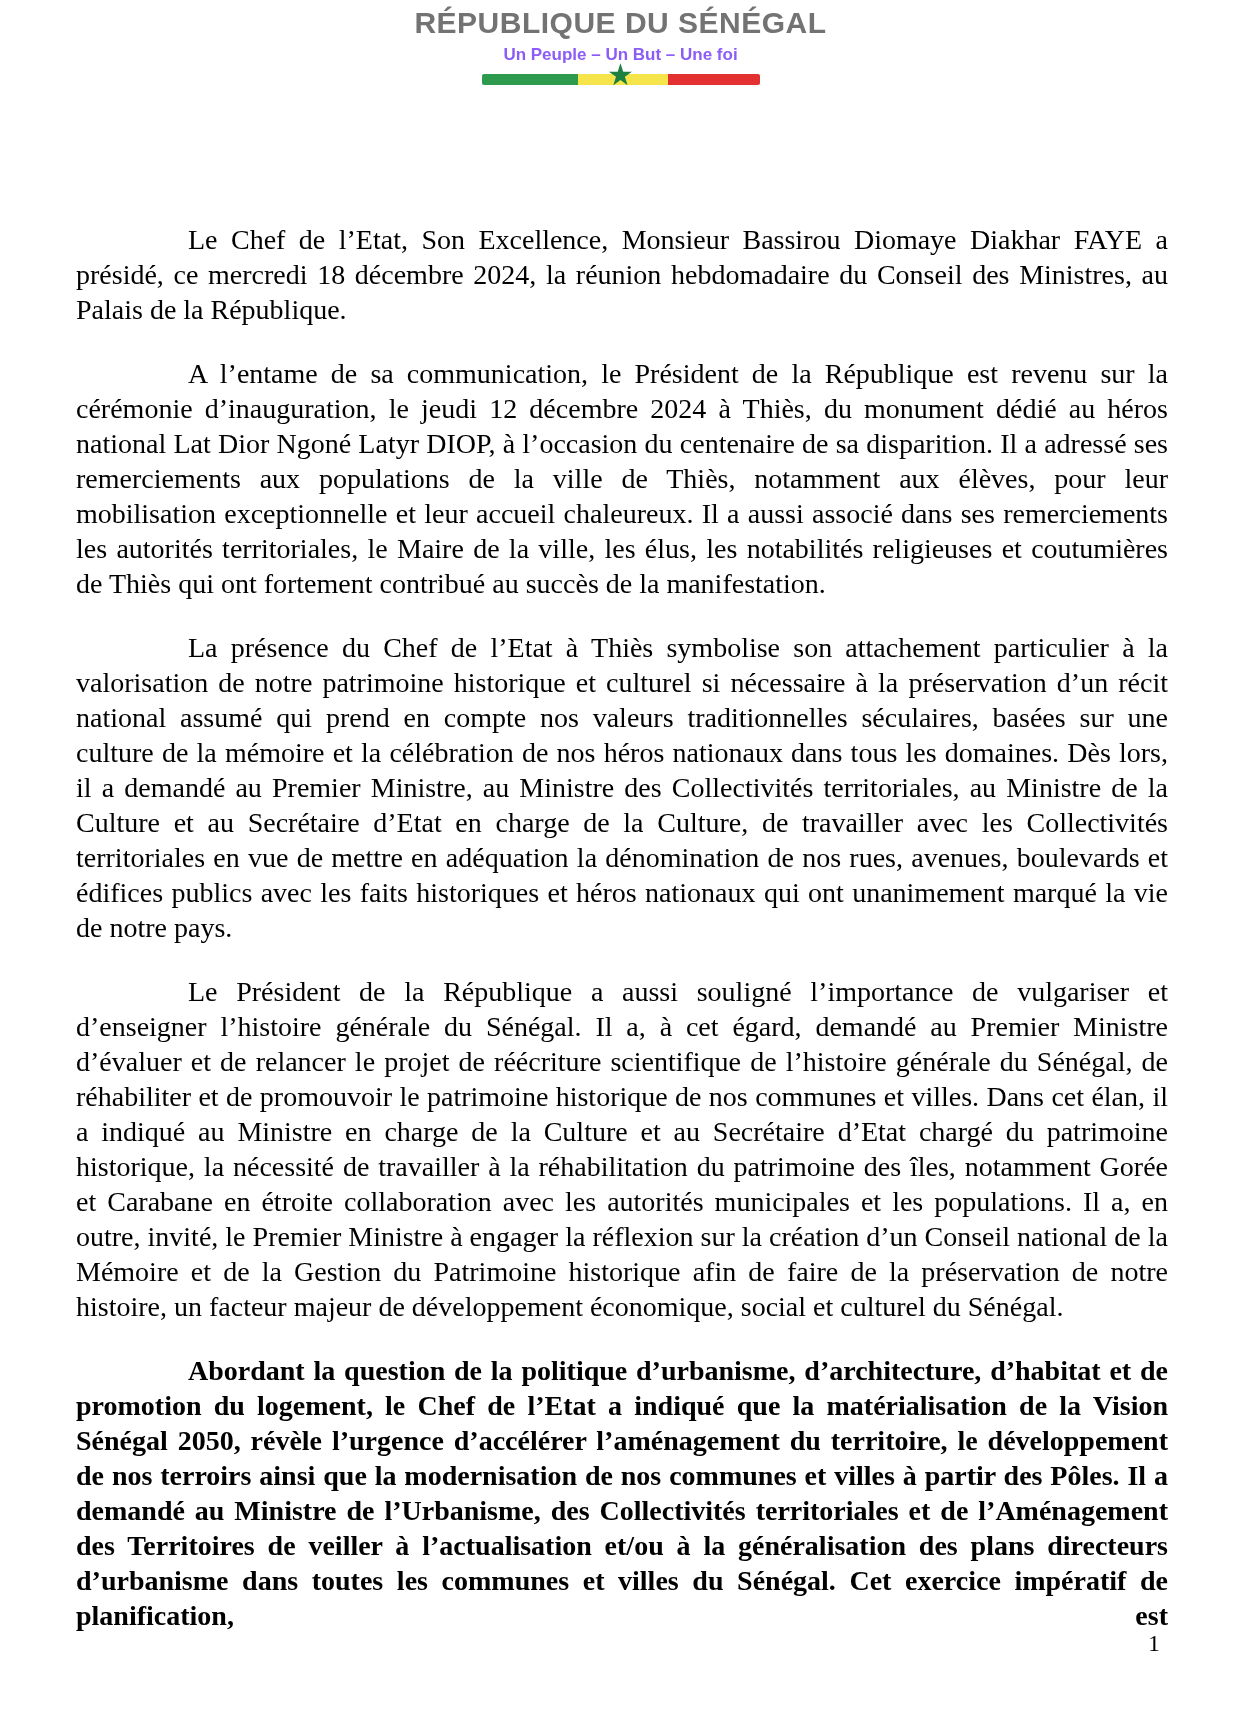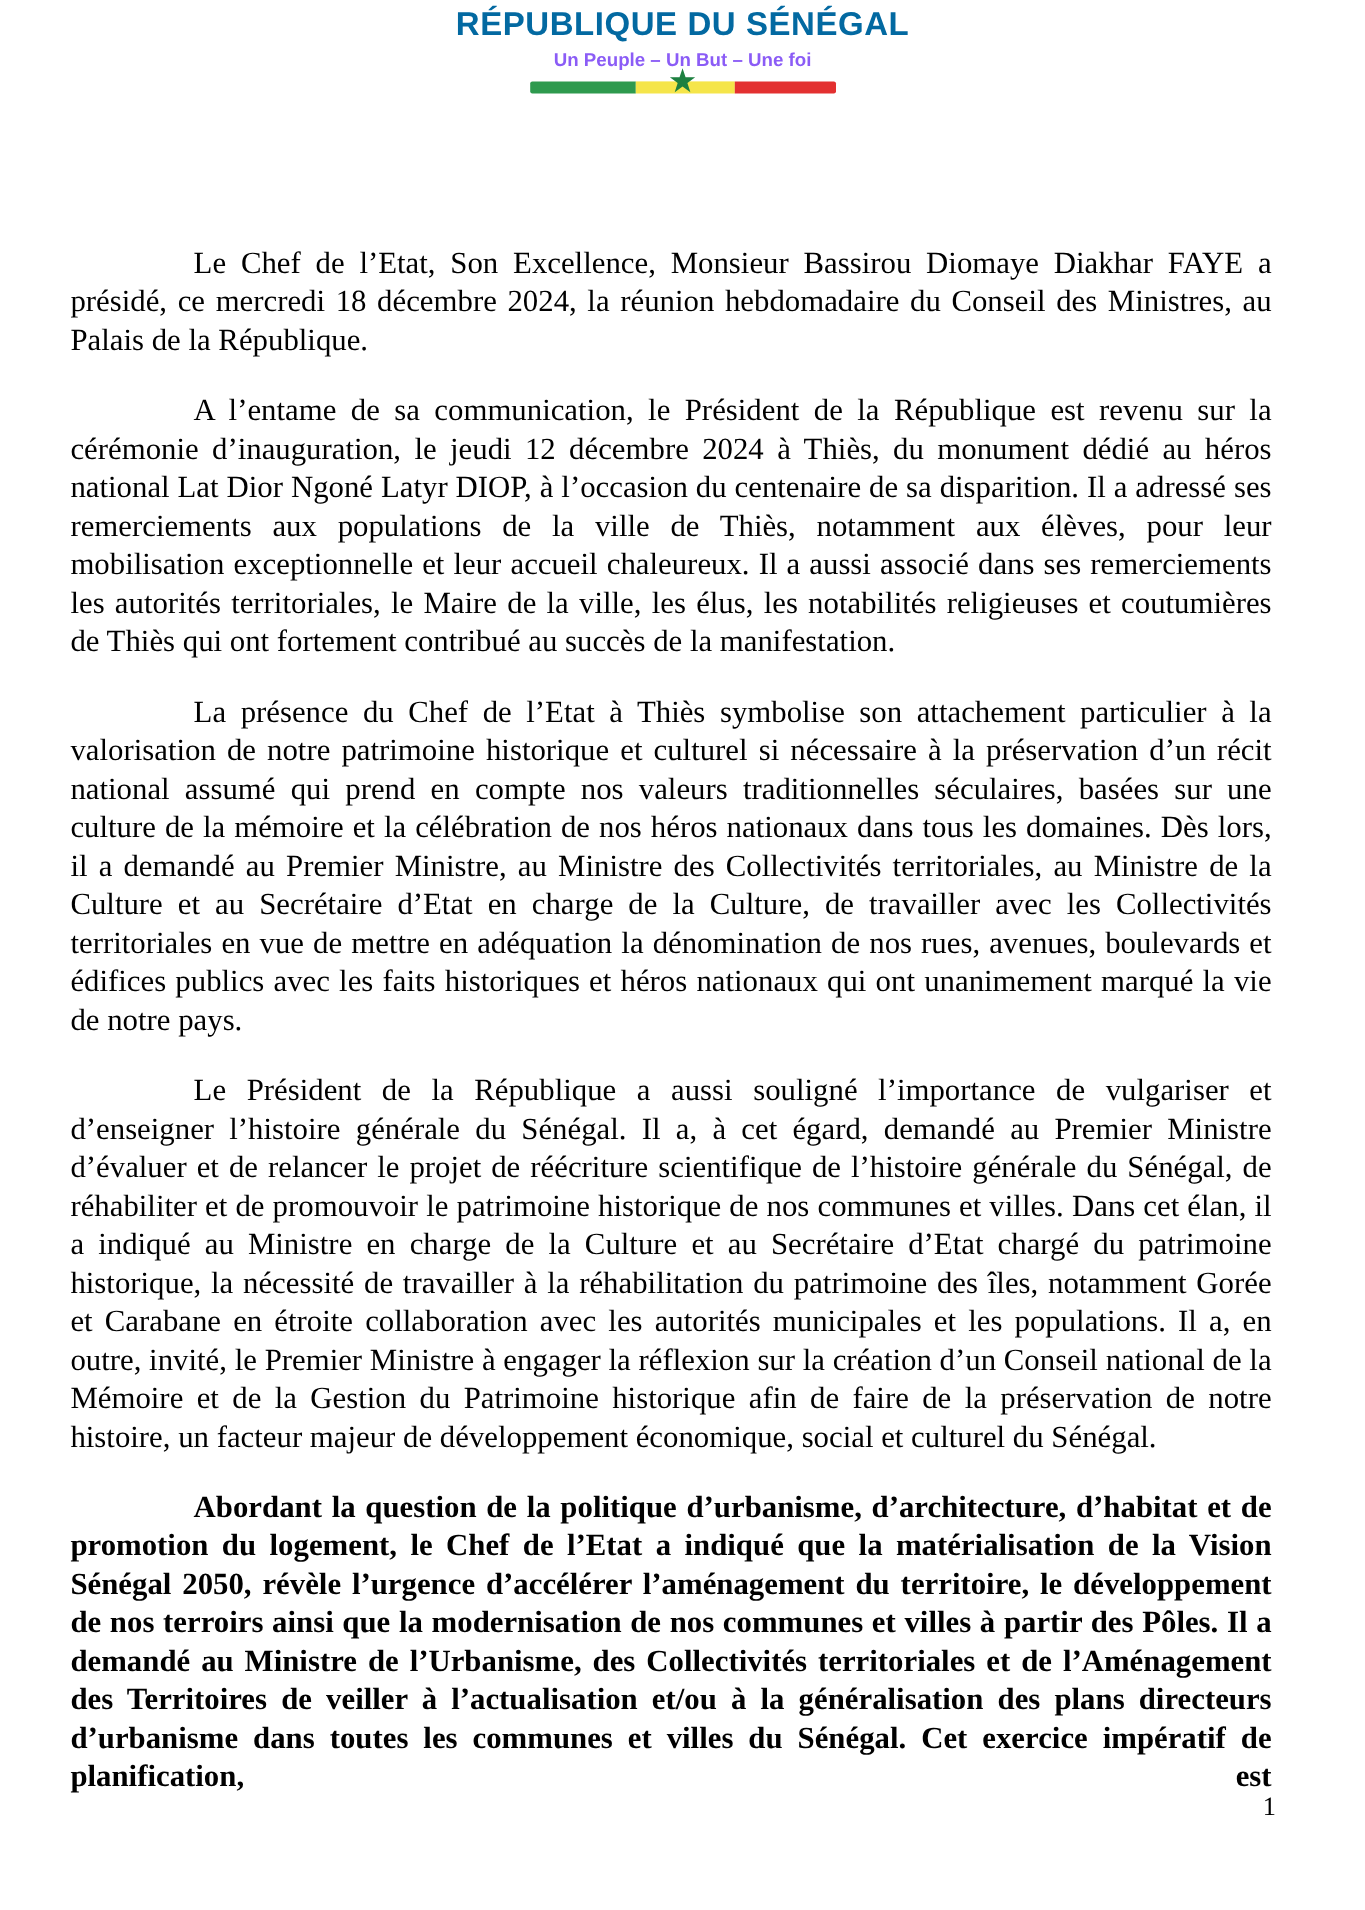--- a/index.html
+++ b/index.html
@@ -23,21 +23,21 @@
     top: 6px;
     left: 0;
     width: 100%;
     text-align: center;
   }
   .republic-name {
     font-family: "Liberation Sans", sans-serif;
     font-weight: 800;
     font-size: 30px;
     letter-spacing: 0.5px;
-    color: #0369a1;
+    color: #737373;
     line-height: 34px;
   }
   .motto {
     font-family: "Liberation Sans", sans-serif;
     font-weight: 600;
     font-size: 17px;
     color: #8b5cf6;
     line-height: 26px;
     margin-top: 2px;
   }
@@ -76,21 +76,21 @@
     font-weight: bold;
     font-size: 29px;
     line-height: 36px;
     color: #000000;
   }
 
   
   .body-text {
     position: absolute;
     top: 222px;
-    left: 64px;
+    left: 76px;
     width: 1092px;
     font-size: 28px;
     line-height: 35px;
     text-align: justify;
   }
   .body-text p {
     margin: 0 0 29px 0;
     text-indent: 112px;
   }
   .body-text p.continued {

